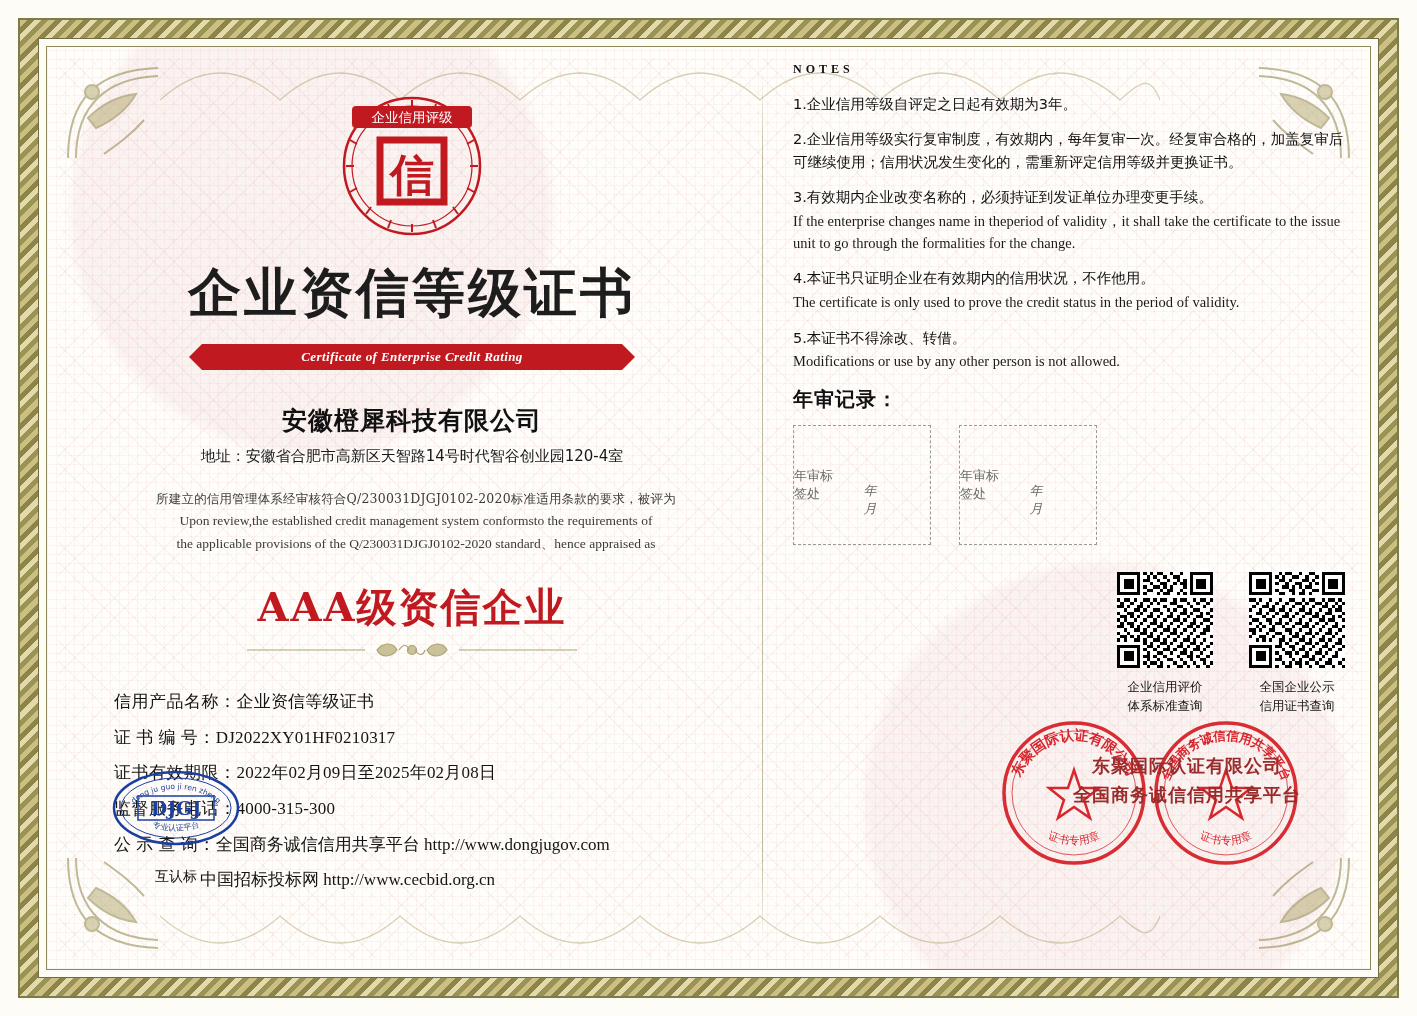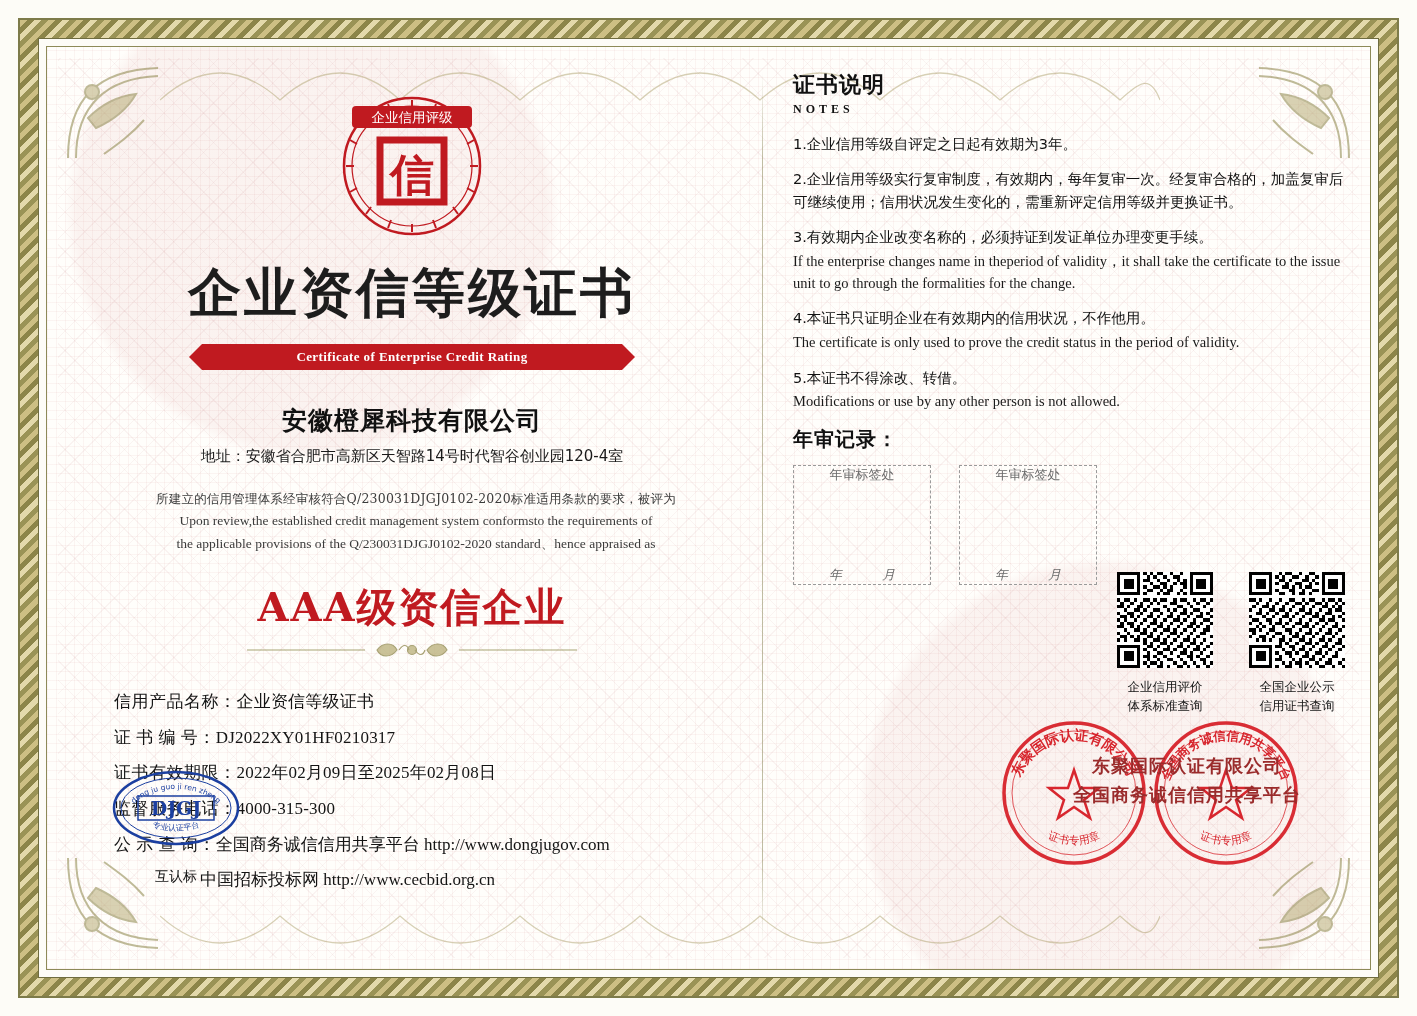--- a/index.html
+++ b/index.html
@@ -144,20 +144,21 @@
     border-bottom: 13px solid transparent;
   }
   .title-ribbon::before { left: -13px; border-right: 13px solid #c01a20; }
   .title-ribbon::after { right: -13px; border-left: 13px solid #c01a20; }
   .title-ribbon span {
     color: #fff;
     font-family: "Liberation Serif", serif;
     font-size: 13px;
     font-weight: bold;
     letter-spacing: .4px;
+    font-style: italic;
   }
 
   .company {
     position: absolute;
     top: 342px;
     left: 0; right: 0;
     text-align: center;
     font-family: "DejaVu Sans", sans-serif;
     font-weight: bold;
     font-size: 25px;
@@ -279,21 +280,21 @@
   }
   .annual-row {
     display: flex;
     gap: 28px;
   }
   .annual-box {
     width: 136px;
     height: 118px;
     border: 1px dashed #9a9a9a;
     display: flex;
-    flex-direction: column;
+    flex-direction: row;
     align-items: center;
     justify-content: space-between;
     color: #6b6b6b;
     font-family: "DejaVu Sans", sans-serif;
     font-size: 13px;
   }
   .annual-box .yr {
     margin-top: 30px;
     letter-spacing: 18px;
     padding-left: 18px;
@@ -527,21 +528,20 @@
           </text>
         </svg>
         <div class="cap">互认标</div>
       </div>
 
     </div>
 
     <div class="divider"></div>
 
     <div class="right-col">
-      <div class="notes-title-cn">证书说明</div>
       <div class="notes-title-en">NOTES</div>
 
       <div class="note">
         <div class="cn">1.企业信用等级自评定之日起有效期为3年。</div>
       </div>
       <div class="note">
         <div class="cn">2.企业信用等级实行复审制度，有效期内，每年复审一次。经复审合格的，加盖复审后可继续使用；信用状况发生变化的，需重新评定信用等级并更换证书。</div>
       </div>
       <div class="note">
         <div class="cn">3.有效期内企业改变名称的，必须持证到发证单位办理变更手续。</div>

